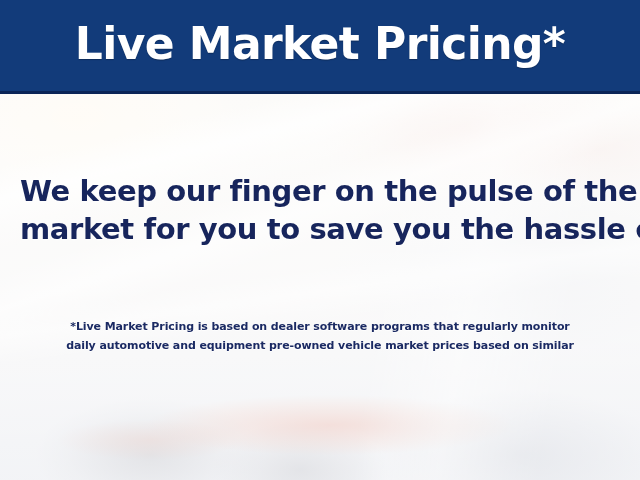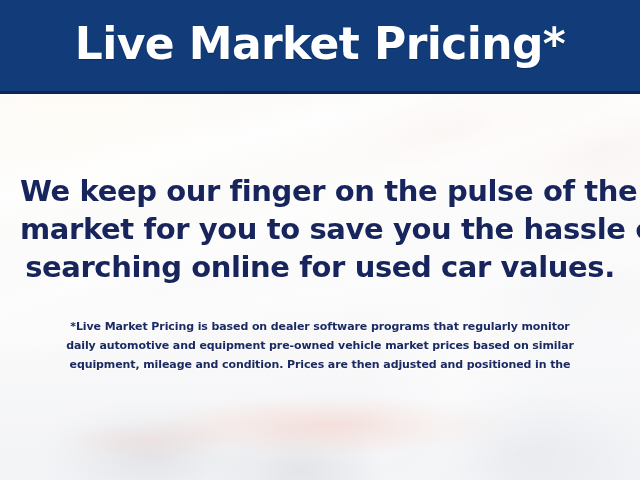--- a/index.html
+++ b/index.html
@@ -163,23 +163,21 @@
 
   <div class="header-band">
     <h1 class="headline">Live Market Pricing*</h1>
   </div>
 
   <div class="content">
 
     <p class="lede">
       <span class="lede-line">We keep our finger on the pulse of the</span>
       <span class="lede-line">market for you to save you the hassle of</span>
-      <span class="lede-line">searching online for used car values.</span>
     </p>
 
     <p class="disclaimer">
       <span class="fine-line">*Live Market Pricing is based on dealer software programs that regularly monitor</span>
       <span class="fine-line">daily automotive and equipment pre-owned vehicle market prices based on similar</span>
-      <span class="fine-line">equipment, mileage and condition. Prices are then adjusted and positioned in the</span>
     </p>
 
   </div>
 </div>
 
 </body></html>

